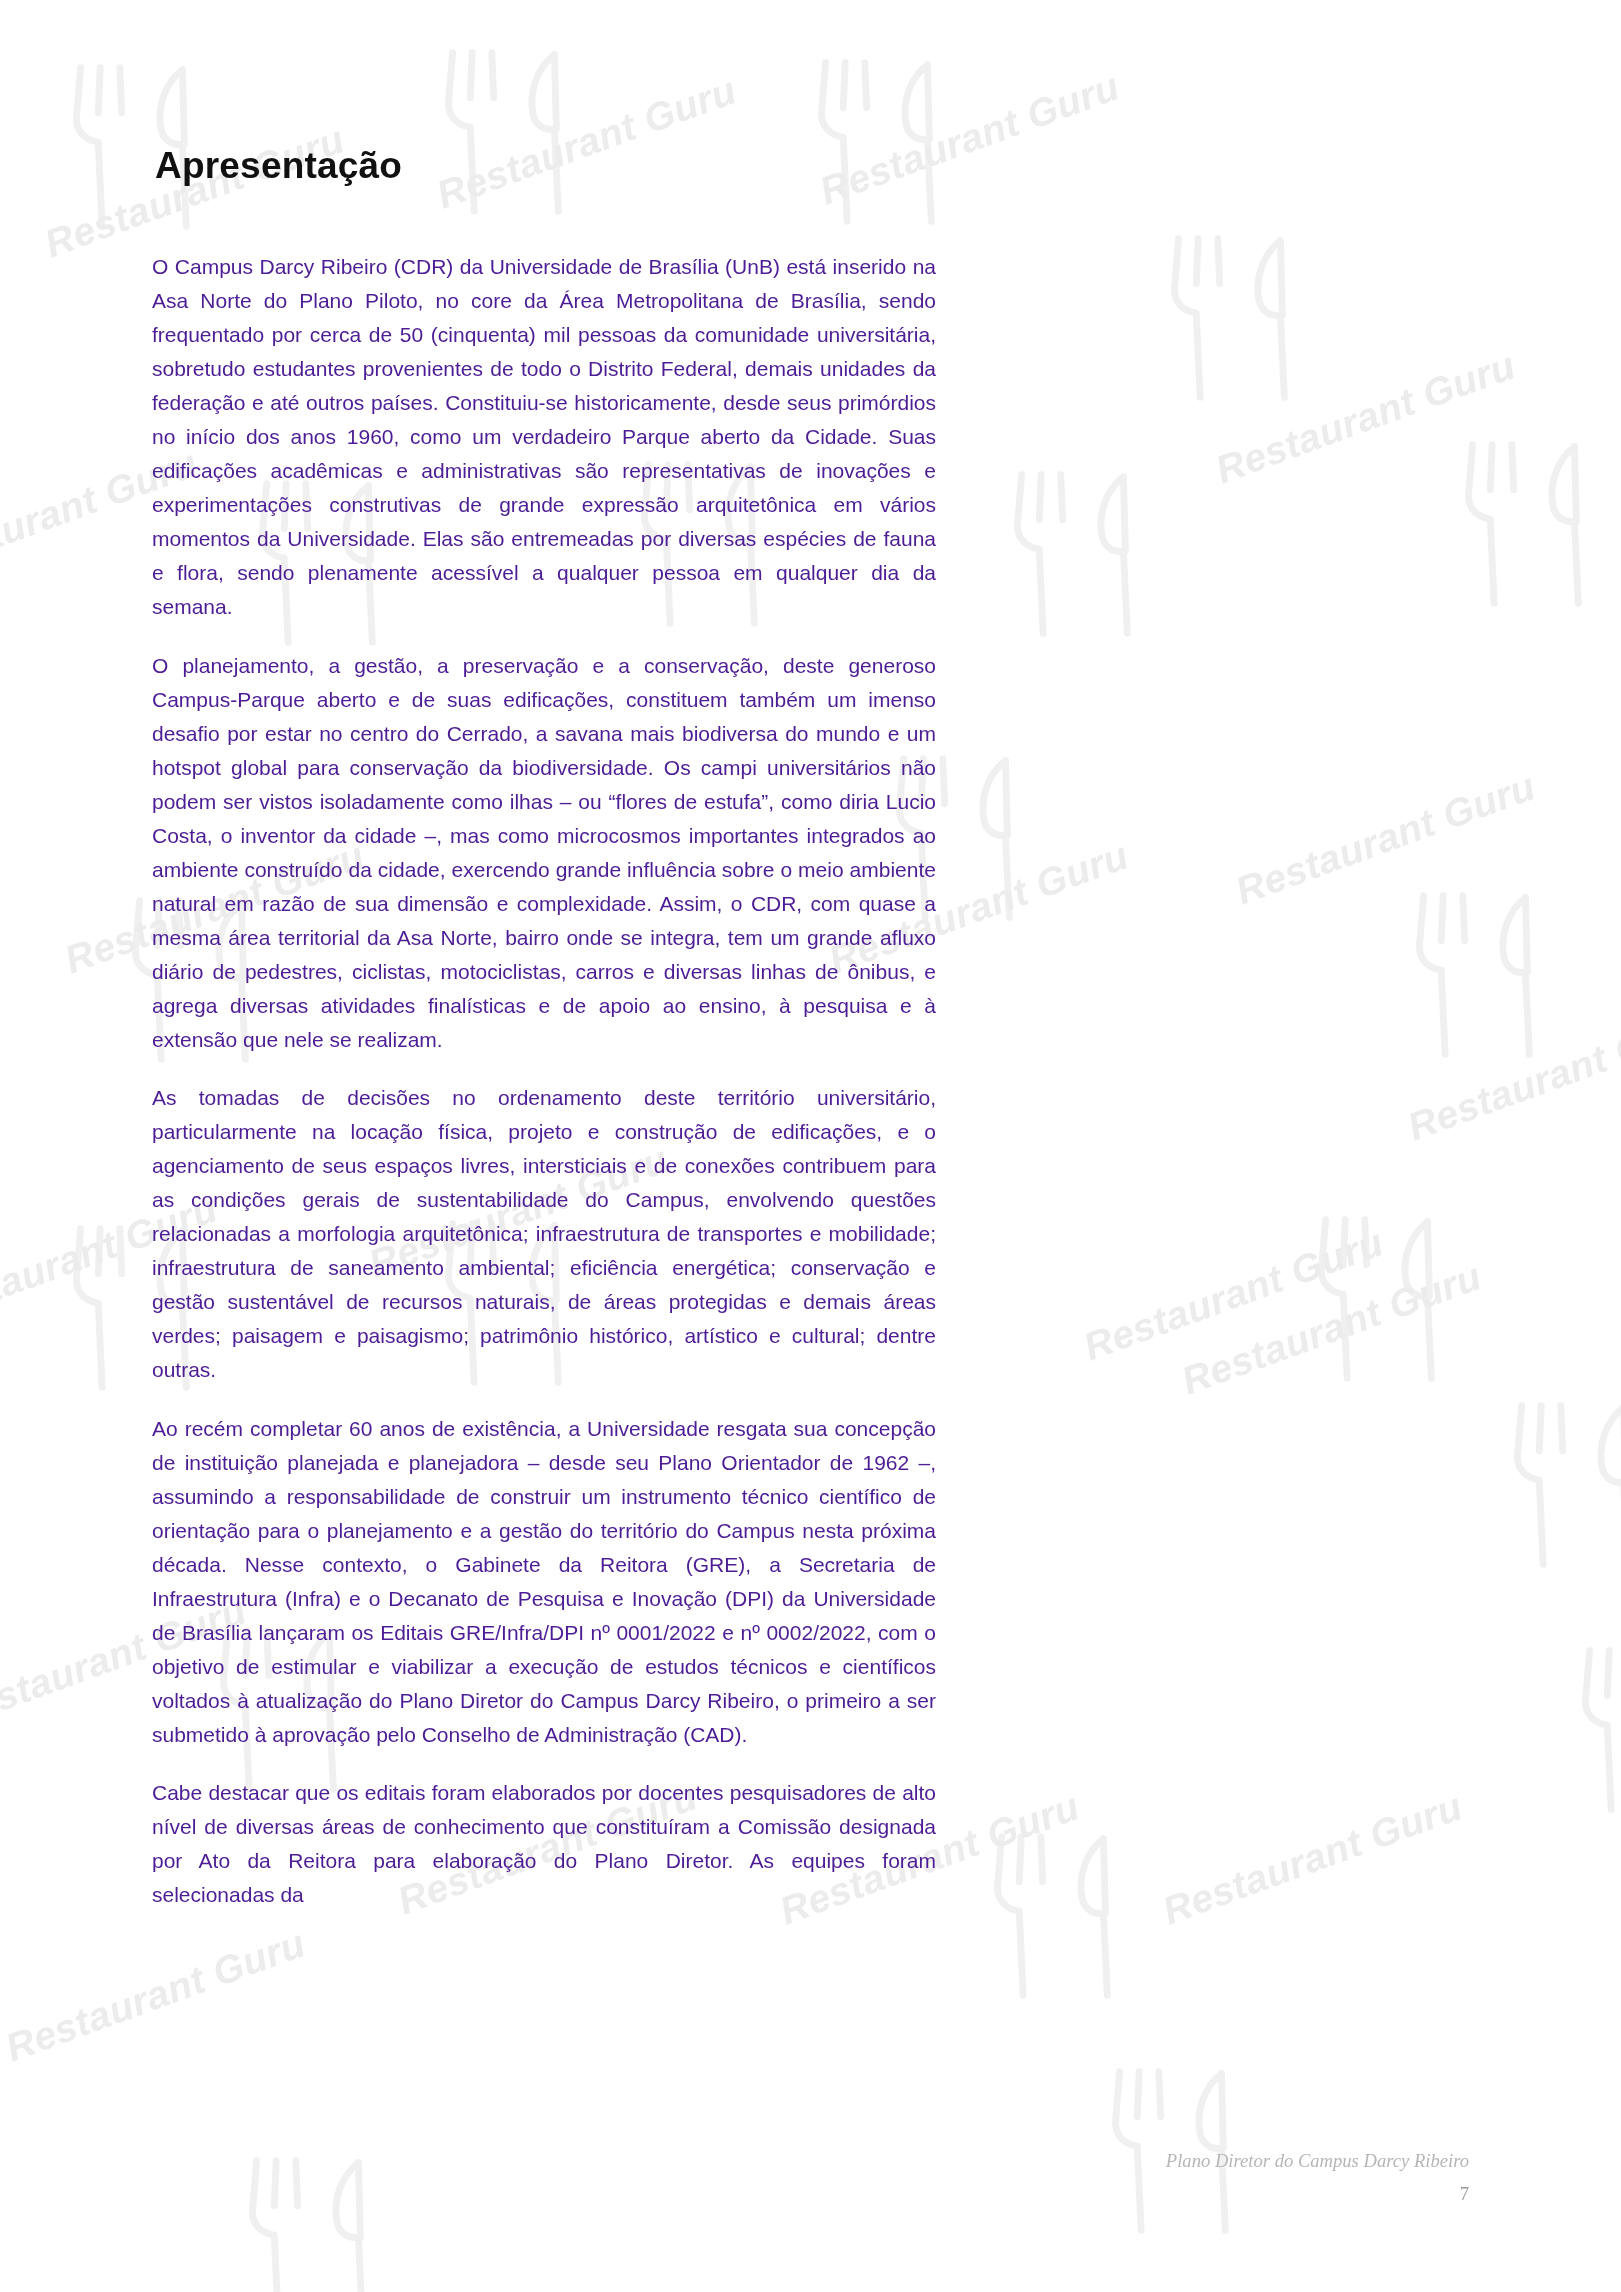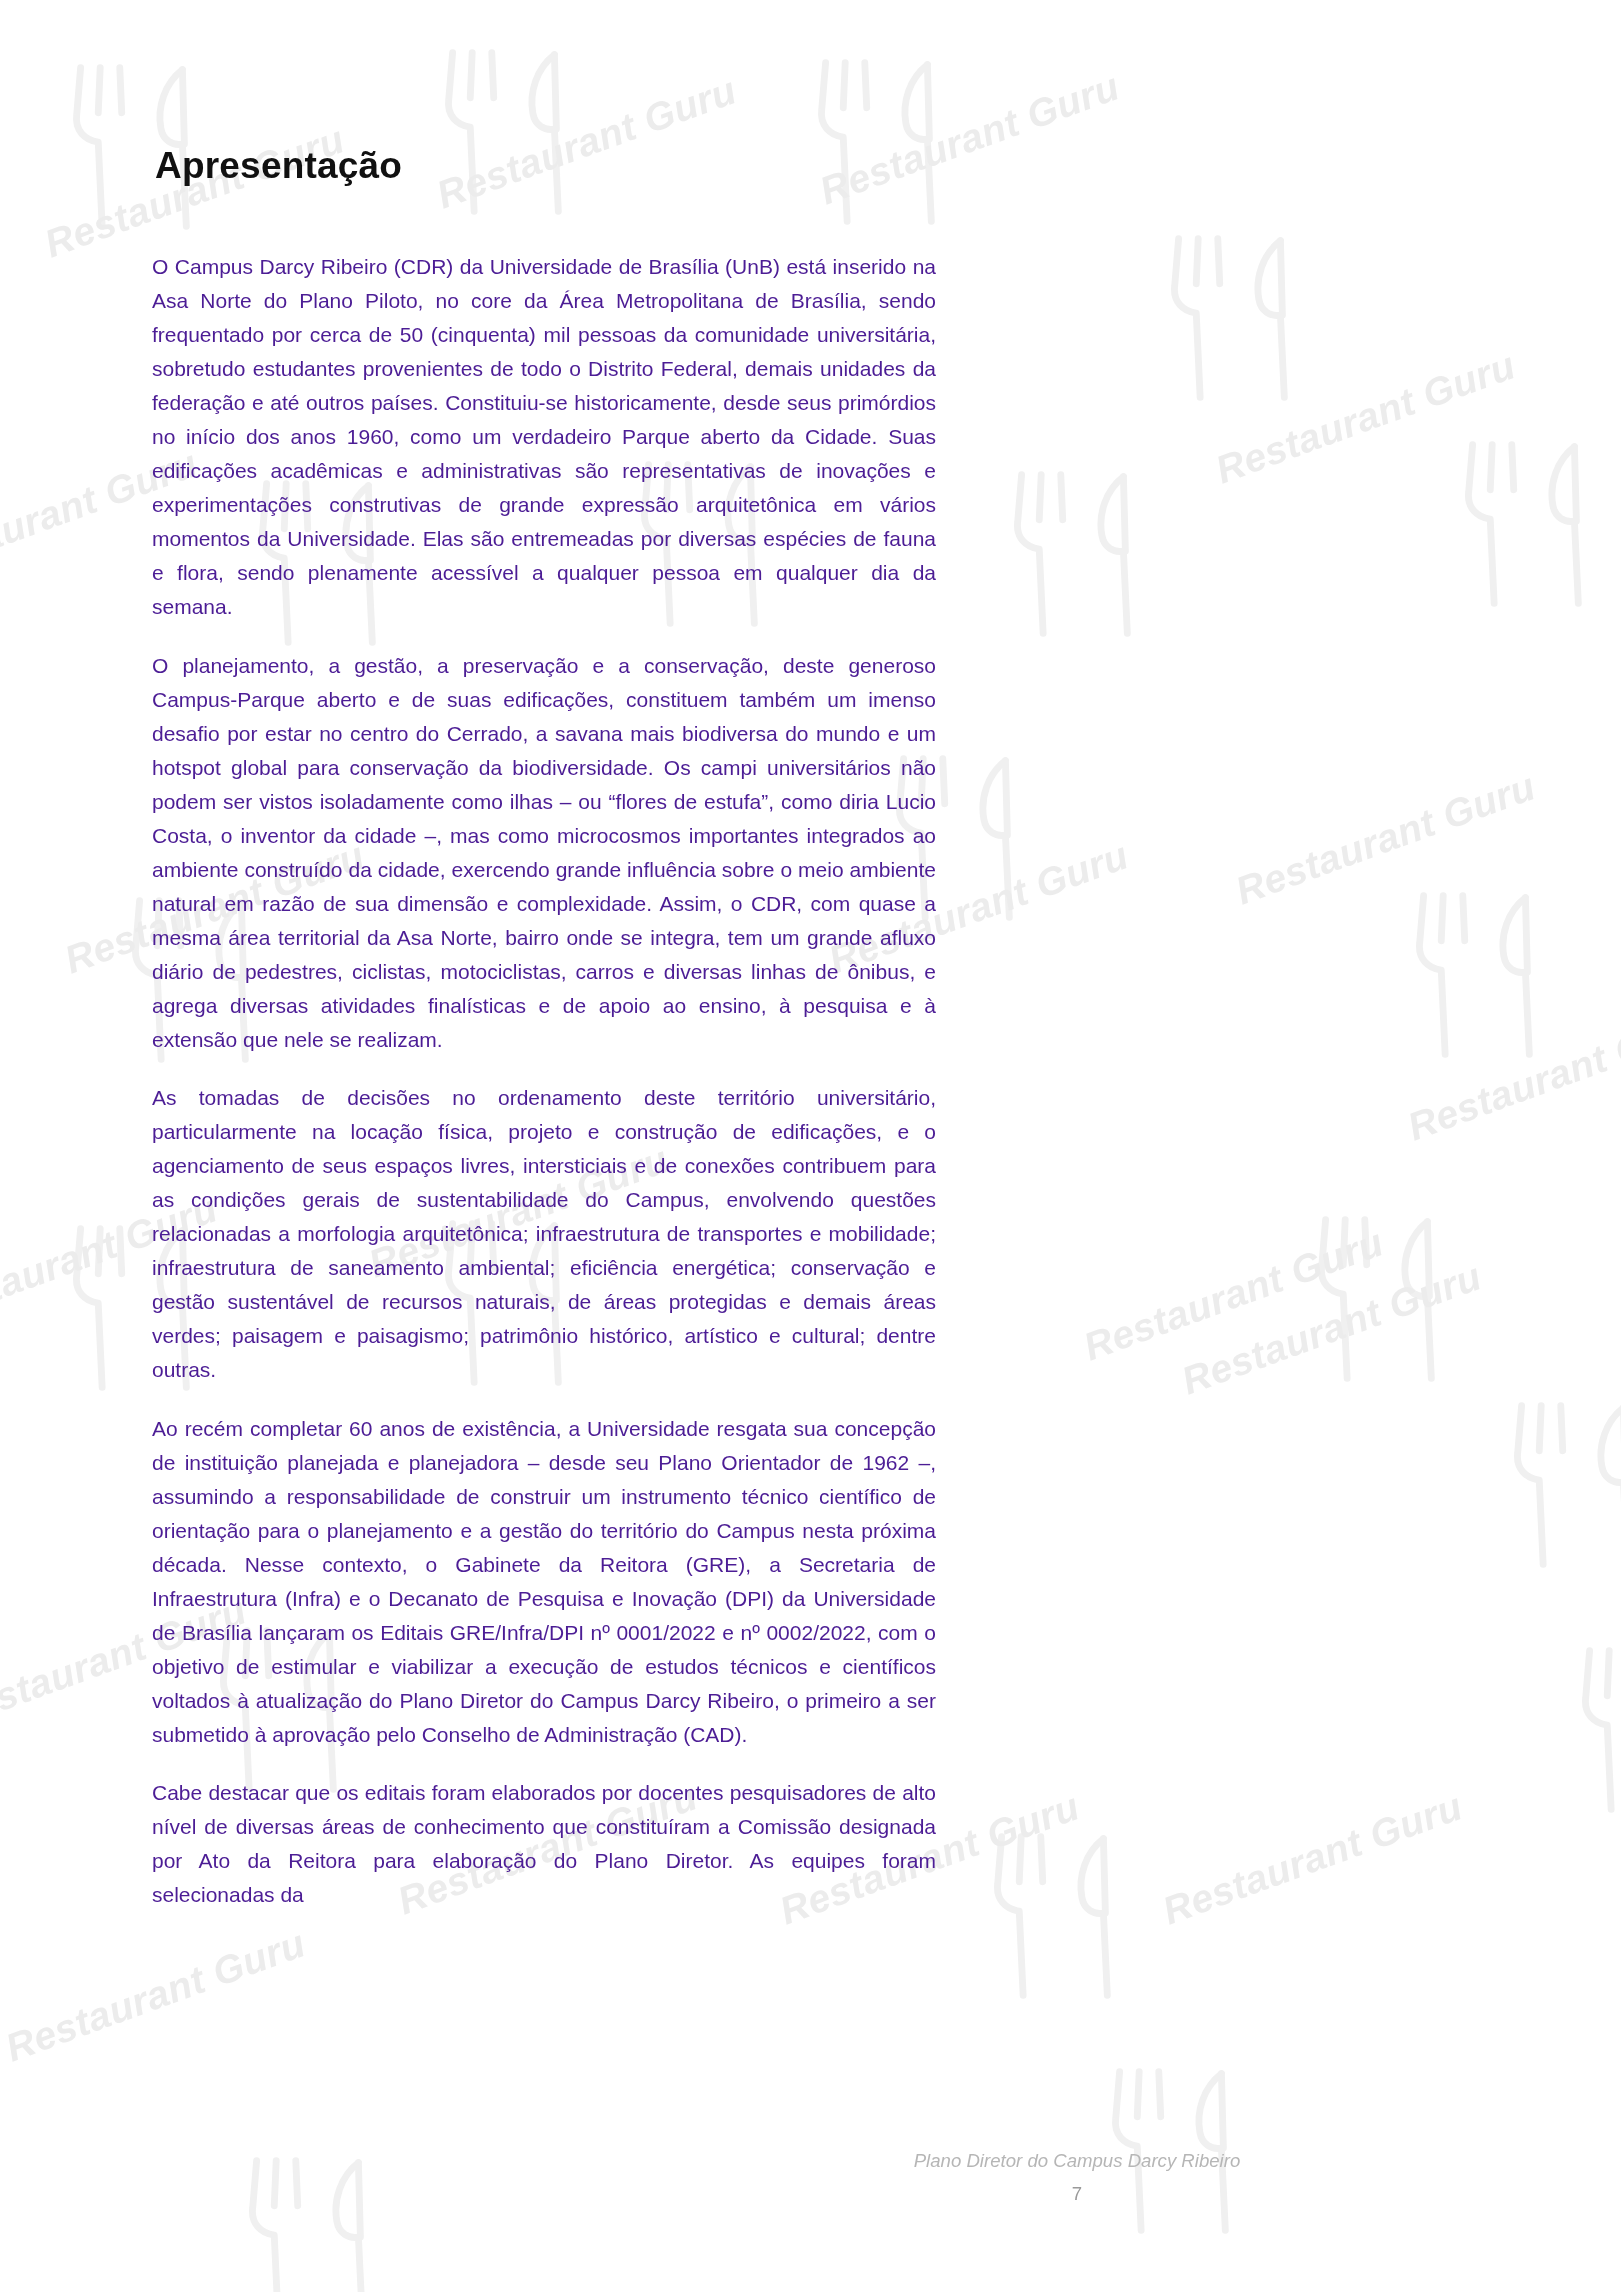--- a/index.html
+++ b/index.html
@@ -76,22 +76,23 @@
   }
   p.para:last-child { margin-bottom: 12px; }
   .it { }
 
   
   .footer {
     position: absolute;
     z-index: 2;
     right: 152px;
     top: 2147px;
-    text-align: center;
+    text-align: right;
     width: 784px;
+    font-family: Liberation Serif, serif;
   }
   .footer-title {
     font-size: 18.6px;
     font-style: italic;
     color: #b6b6b6;
     line-height: 27.4px;
   }
   .footer-page {
     font-size: 18.6px;
     color: #9a9a9a;

